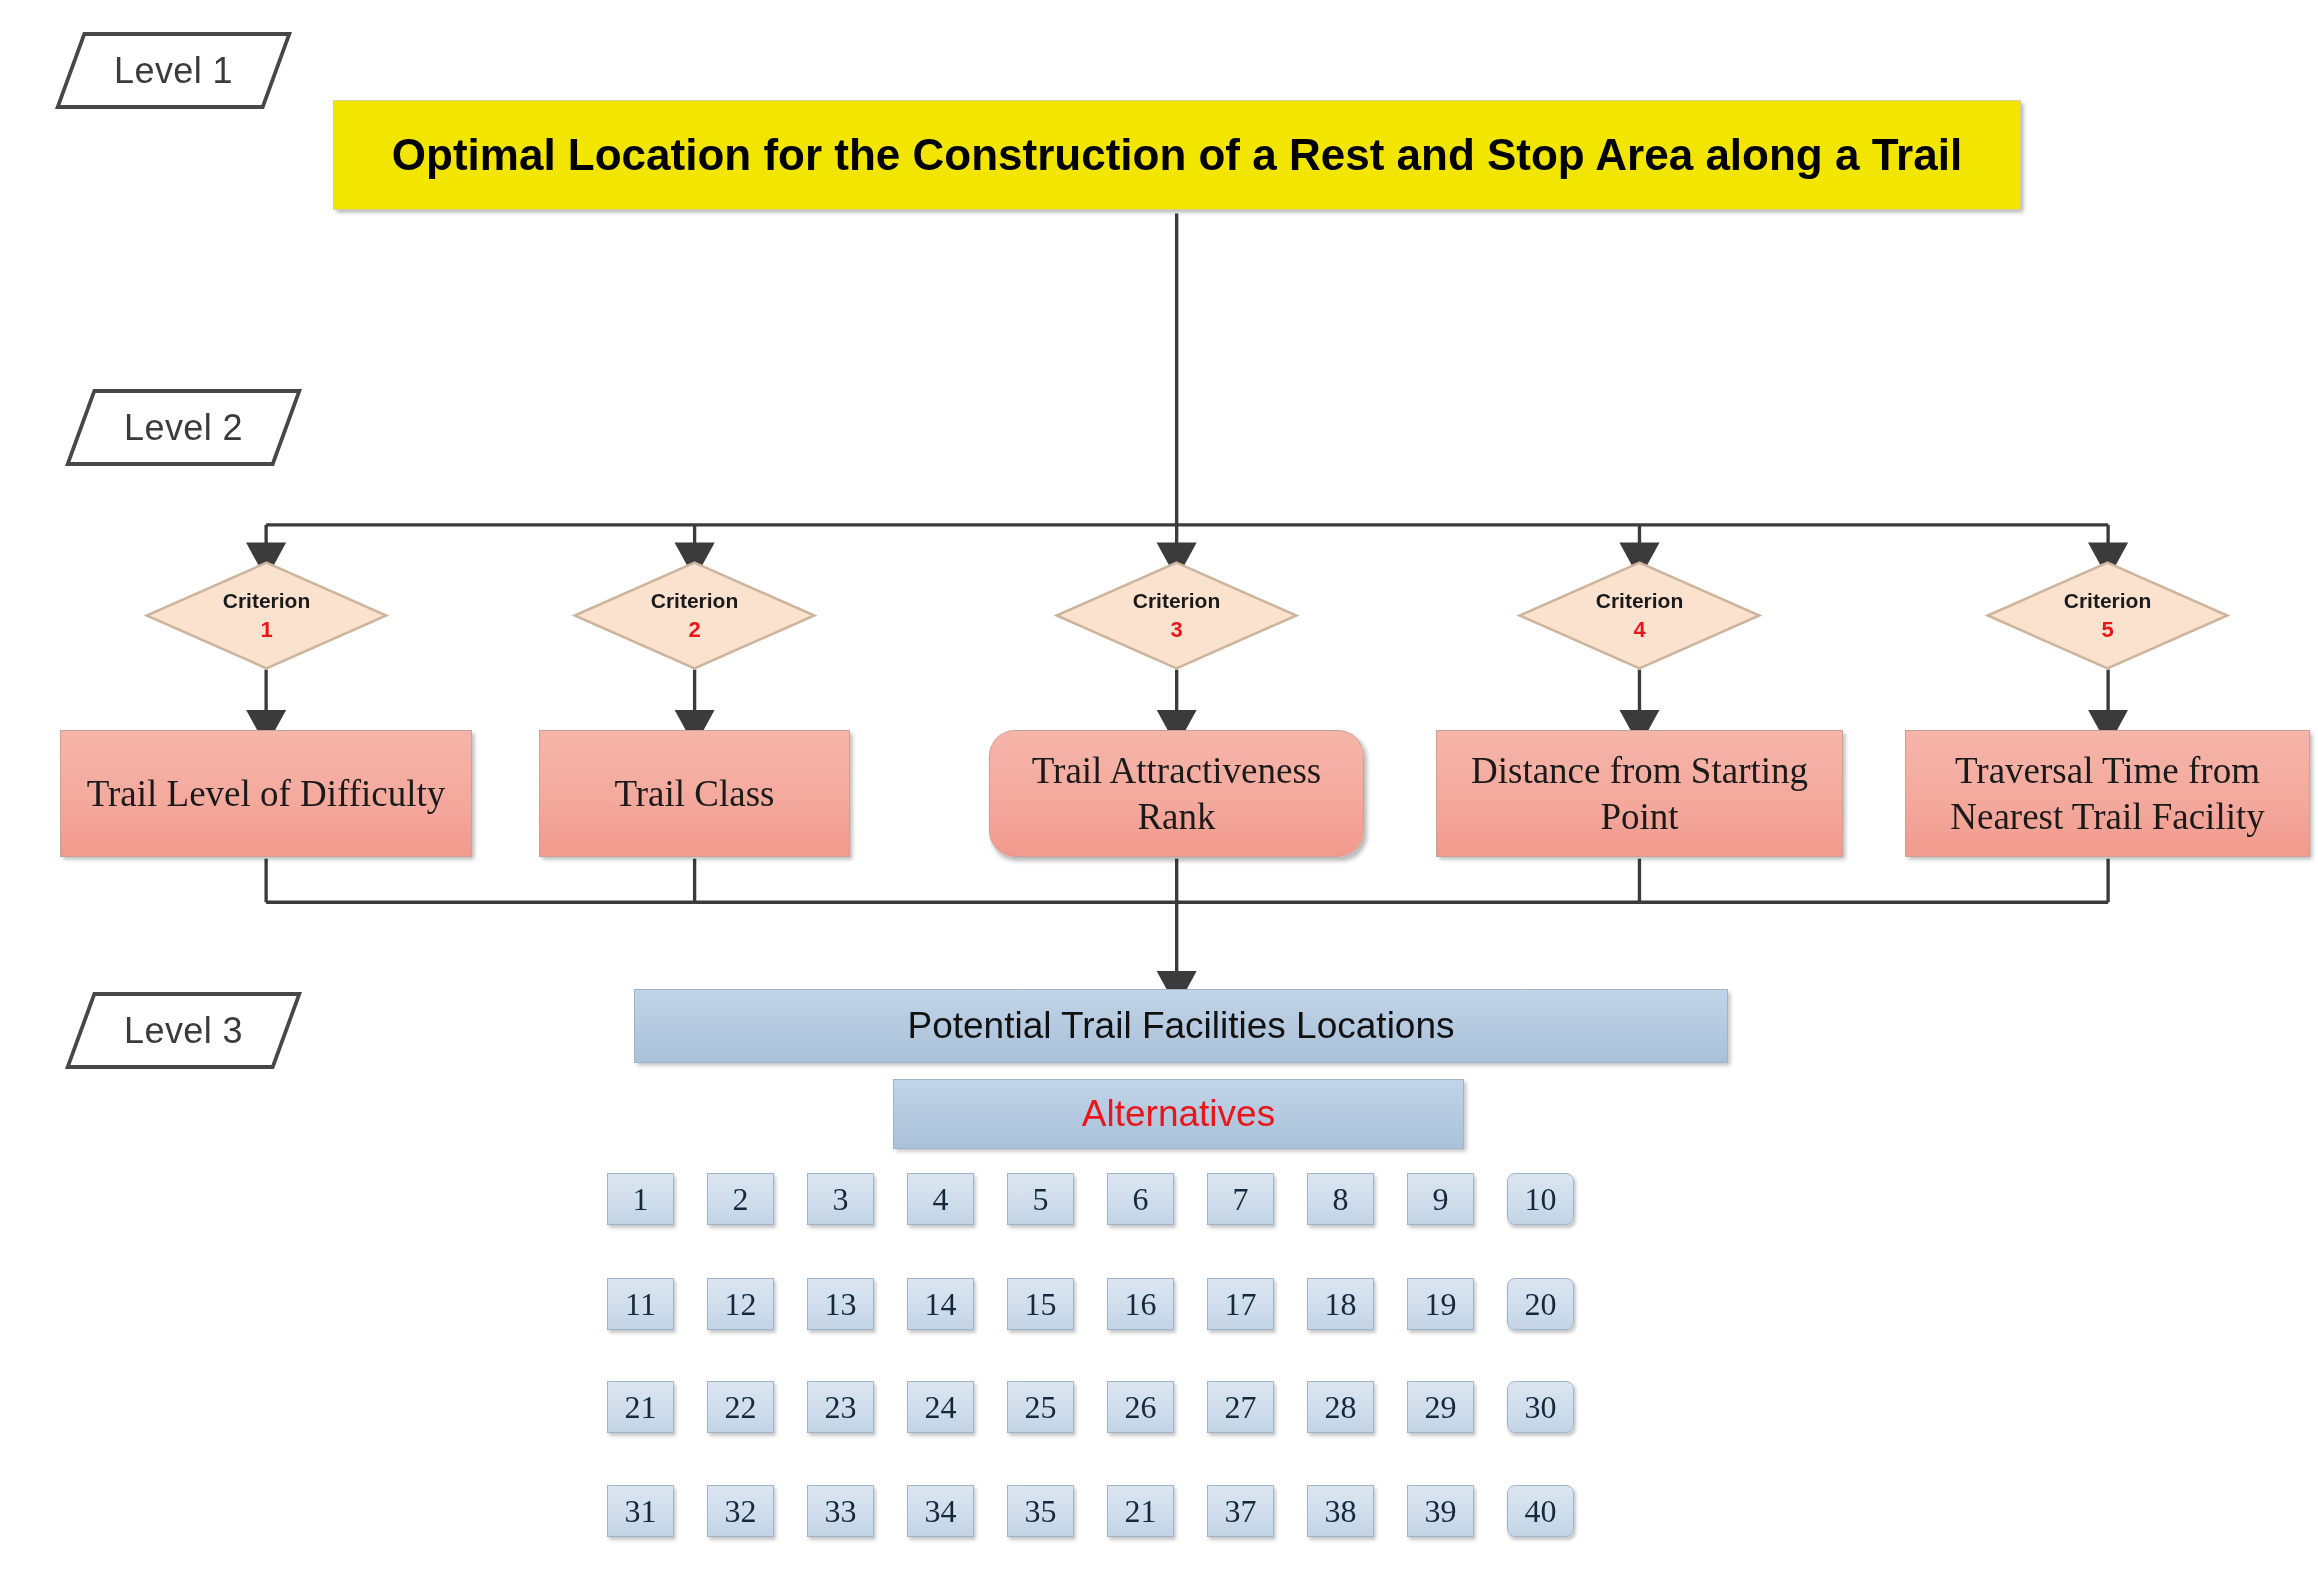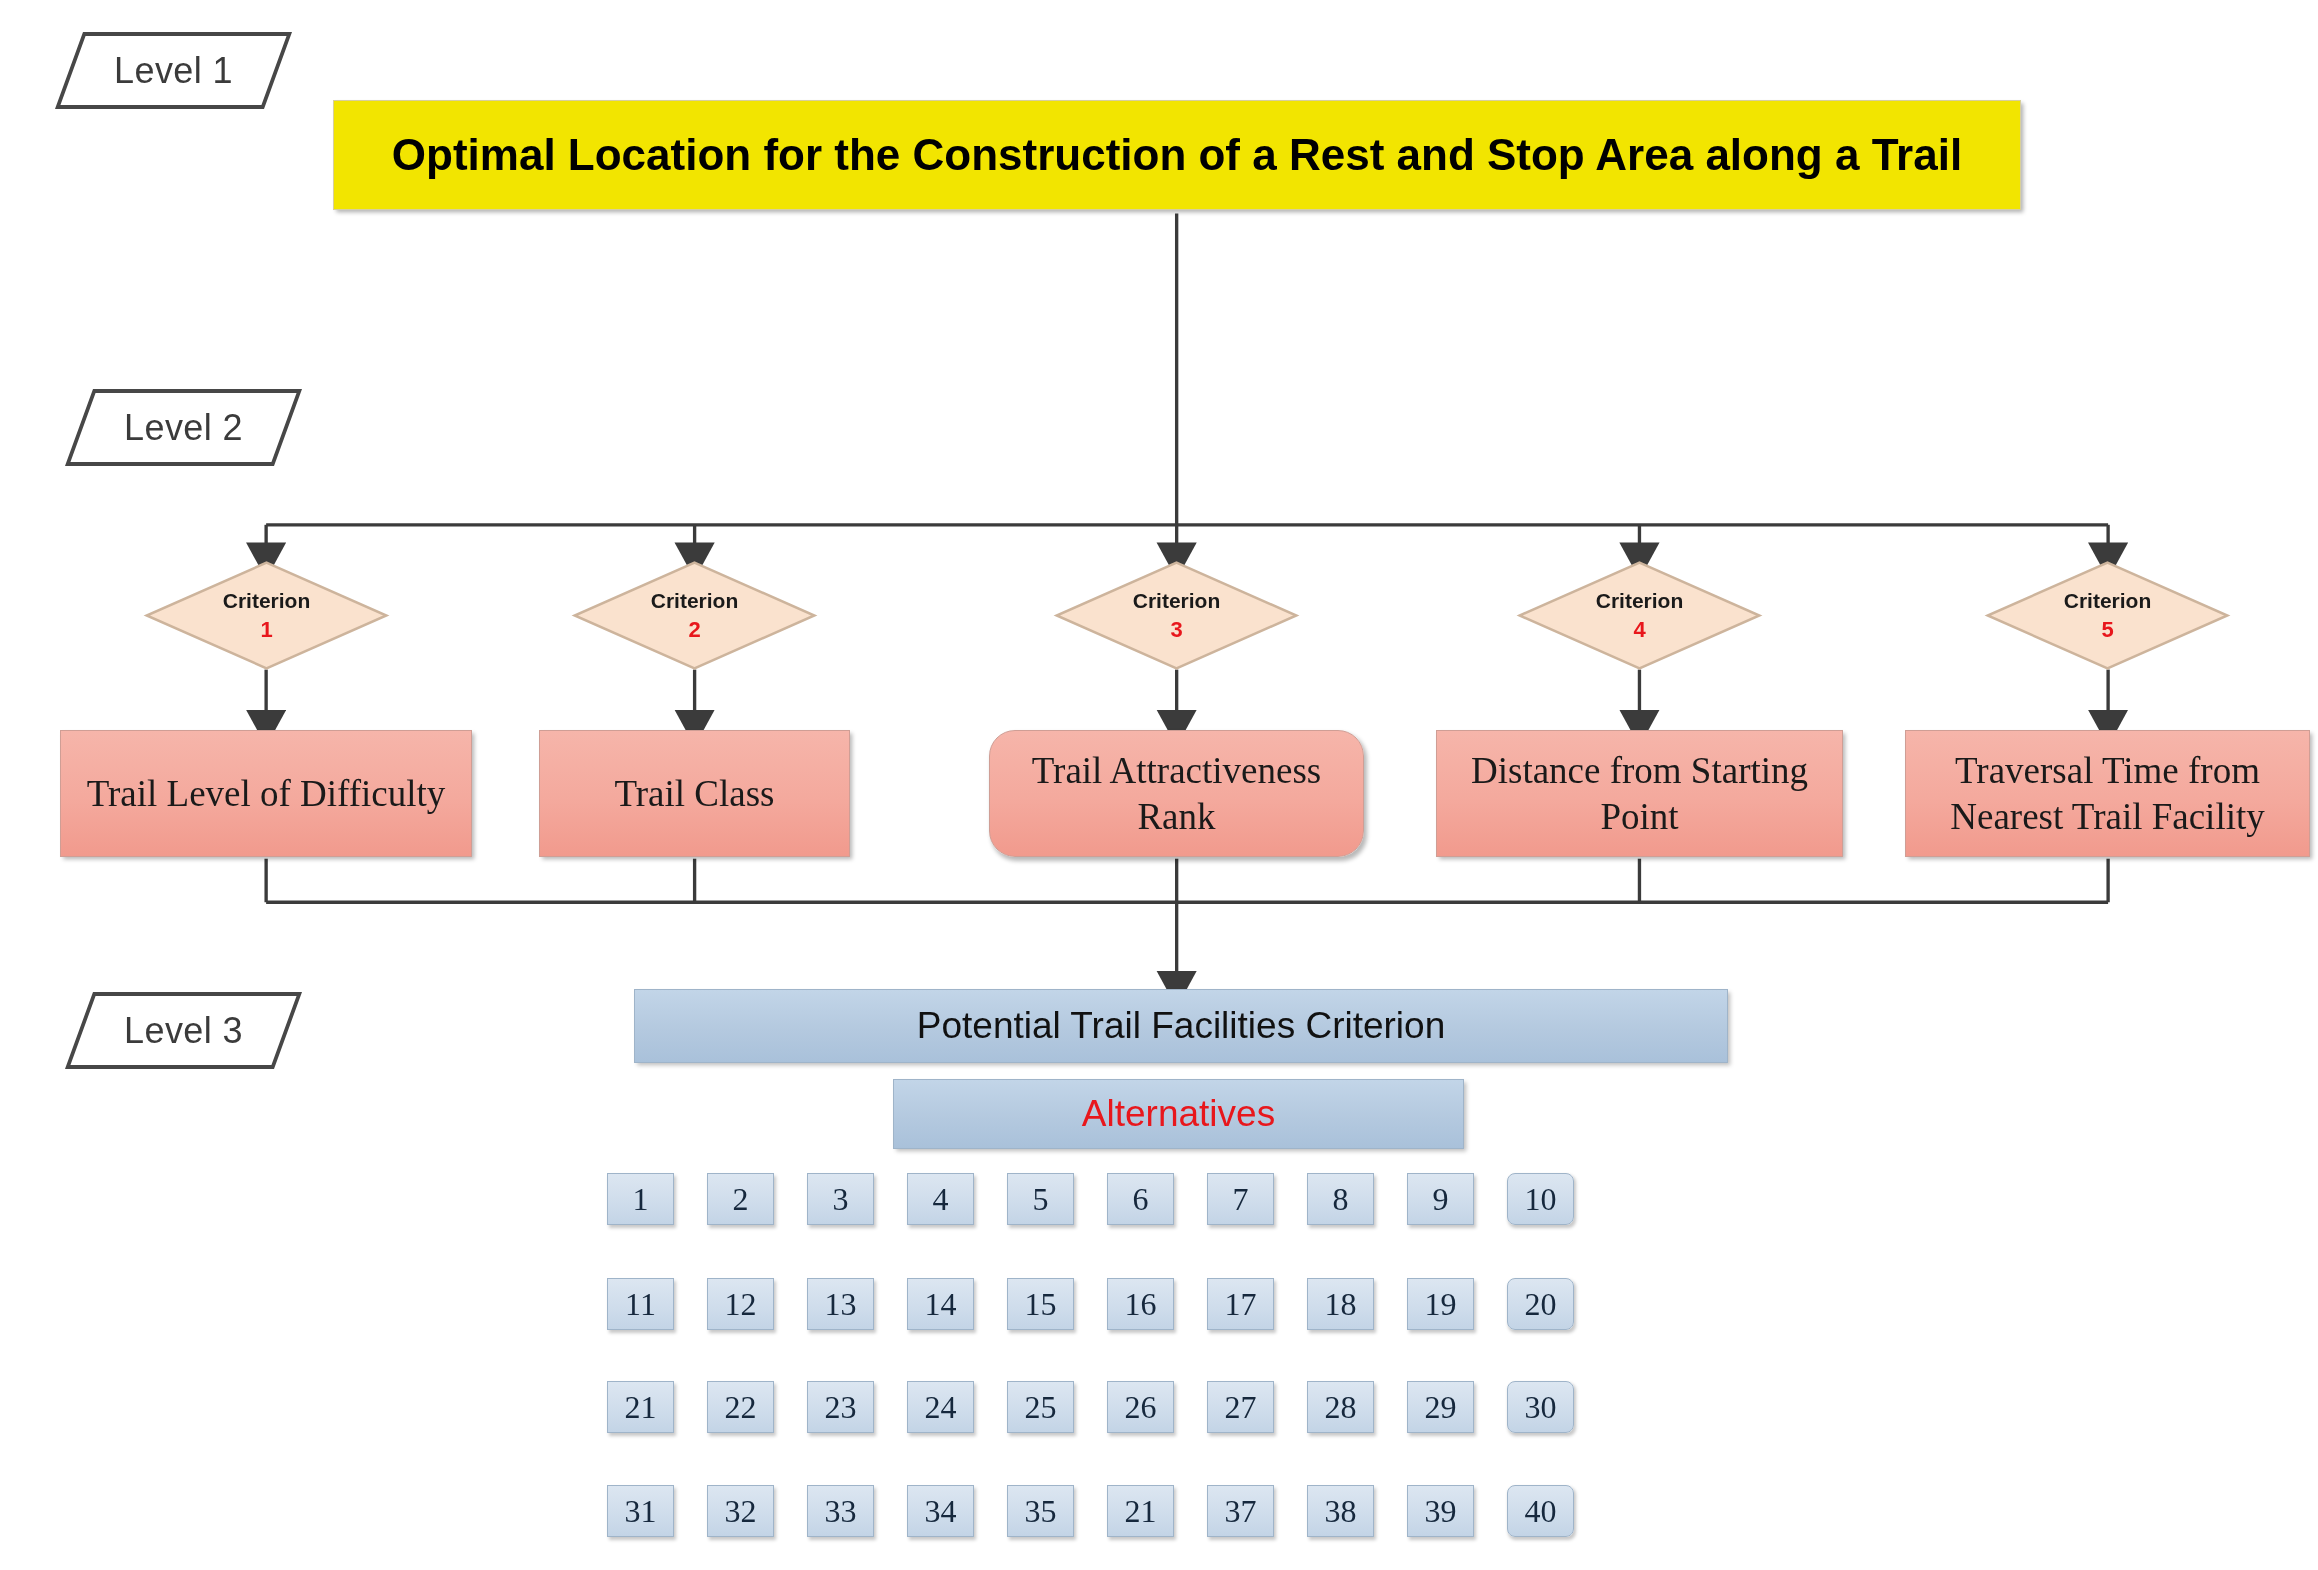--- a/index.html
+++ b/index.html
@@ -302,21 +302,21 @@
 
   <div class="crit-box" style="left:1905px; top:730px; width:405px; height:127px;">
     <span class="ctext">Traversal Time from Nearest Trail Facility</span>
   </div>
 
   <div class="crit-box" style="left:1436px; top:730px; width:407px; height:127px;">
     <span class="ctext">Distance from Starting Point</span>
   </div>
 
   <div class="blue-box" style="left:634px; top:989px; width:1094px; height:74px;">
-    <span class="btext">Potential Trail Facilities Criterion</span>
+    <span class="btext">Potential Trail Facilities Locations</span>
   </div>
 
   <div class="blue-box alt-header" style="left:893px; top:1079px; width:571px; height:70px;">
     <span class="btext">Alternatives</span>
   </div>
 
   <div class="alt-grid" style="left:0; top:0;">
 
     <div class="alt-row" style="left:607px; top:1173px;">
       <div class="alt-chip">

